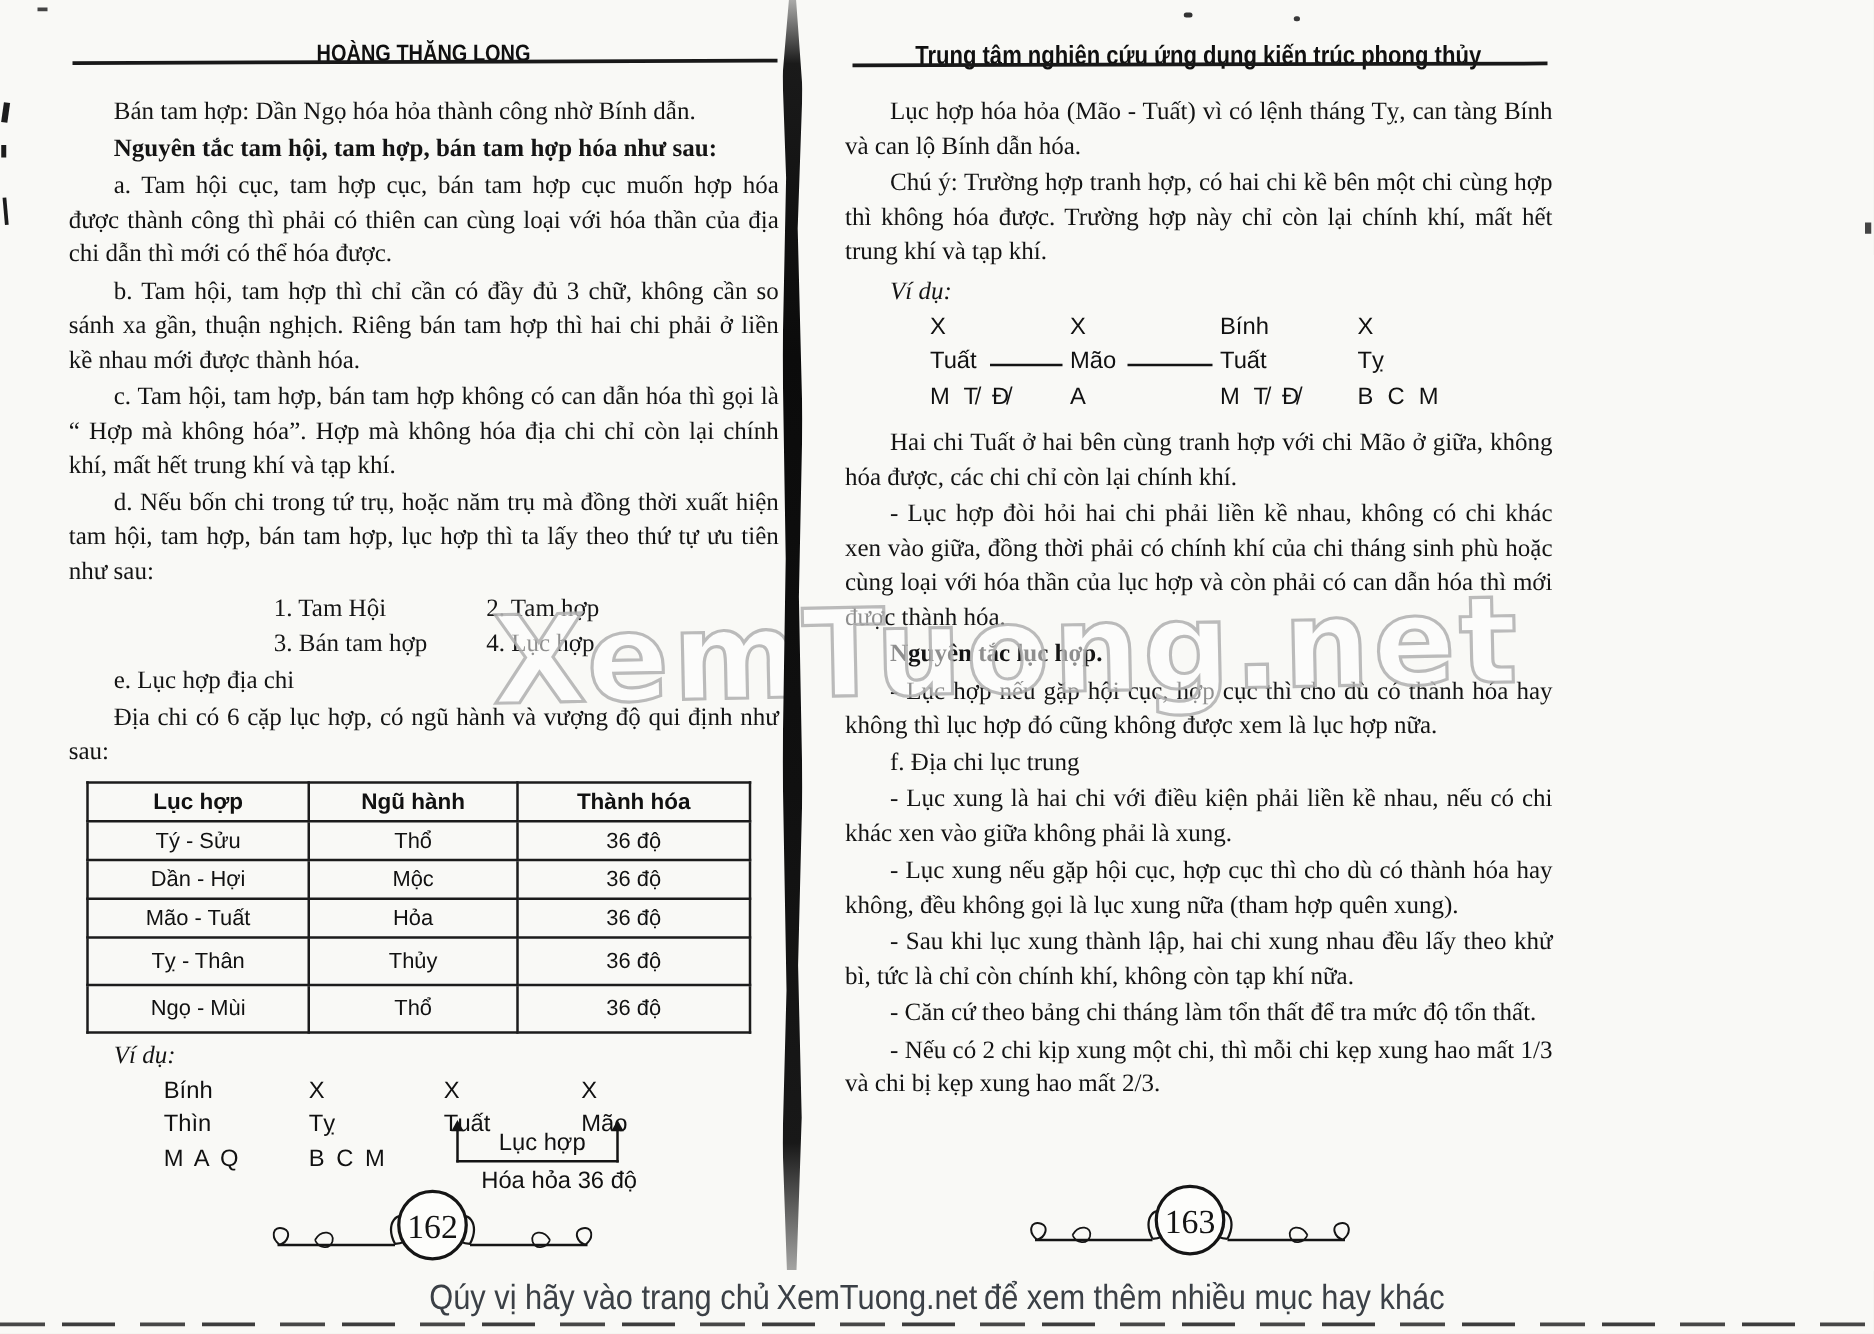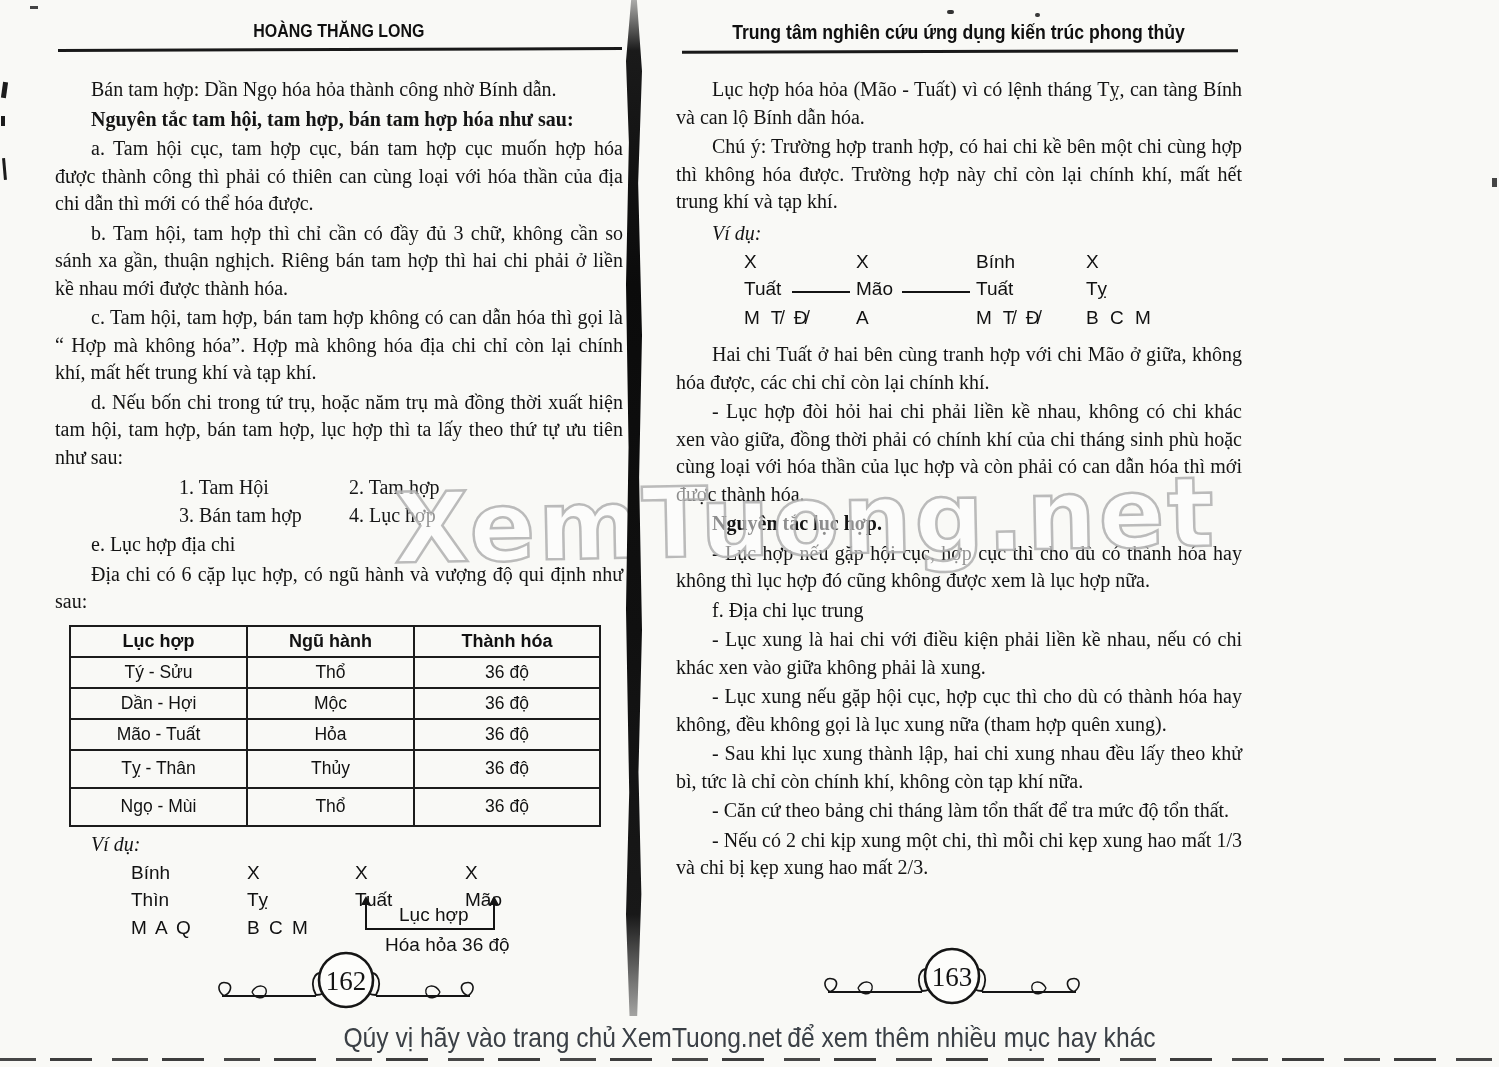--- a/index.html
+++ b/index.html
@@ -8,40 +8,40 @@
     background:#eceae6;
     font-family:"Liberation Serif","DejaVu Serif",serif;
     overflow:hidden;
   }
   .scan{
     position:relative;width:1499px;height:1067px;
     background:#f9f9f6;overflow:hidden;color:#161616;
   }
   
   .running-head{
-    position:absolute;top:20px;text-align:center;
+    position:absolute;top:33px;text-align:center;
     font-family:"Liberation Sans","DejaVu Sans",sans-serif;
     font-weight:700;color:#101010;white-space:nowrap;
   }
   .running-head .squeeze{display:inline-block;transform:scaleX(.84);transform-origin:center;}
   .head-rule{position:absolute;height:3px;background:#191919;}
   
   .col{position:absolute;top:76px;z-index:2;}
   .col-left{left:55px;width:568px;}
   .col-right{left:676px;width:566px;}
   p.body{
     margin:0 0 2px 0;font-size:20px;line-height:27.5px;
     text-align:justify;text-indent:36px;color:#141414;
   }
   p.bold{font-weight:700;}
   p.vi-du{font-style:italic;margin-top:4px;}
   
   .plist{margin:2px 0 2px 124px;font-size:20px;line-height:28px;}
   .plist-row{display:flex;}
-  .plist-row .c1{display:inline-block;width:170px;}
+  .plist-row .c1{display:inline-block;width:170px;margin-left:40px;}
   
   table.luc-hop{
     border-collapse:collapse;margin:9px 0 0 14px;width:532px;
     font-family:"Liberation Sans","DejaVu Sans",sans-serif;
     font-size:17.5px;color:#111;
   }
   table.luc-hop th,table.luc-hop td{
     border:2px solid #1c1c1c;text-align:center;padding:0;height:29px;
   }
   table.luc-hop th{font-size:18px;}

